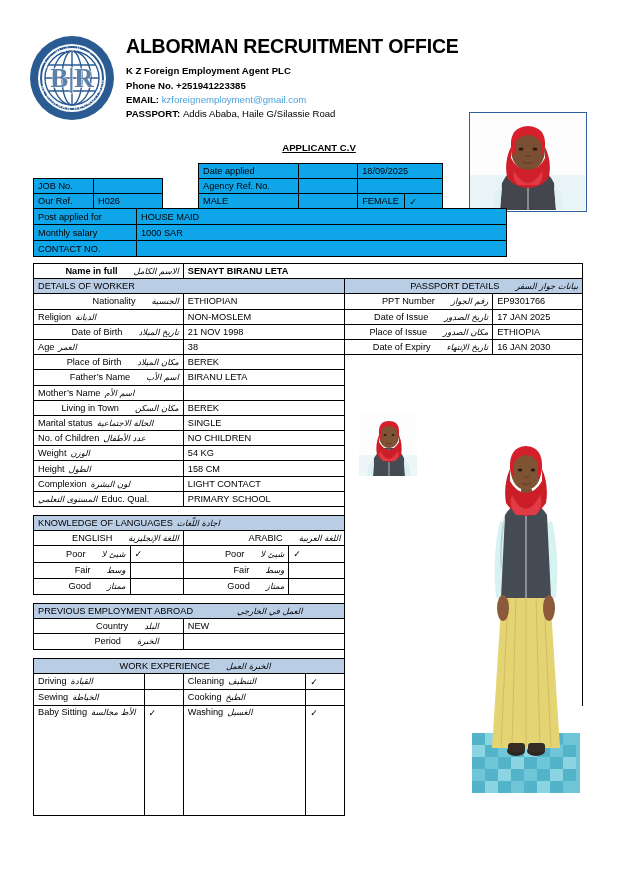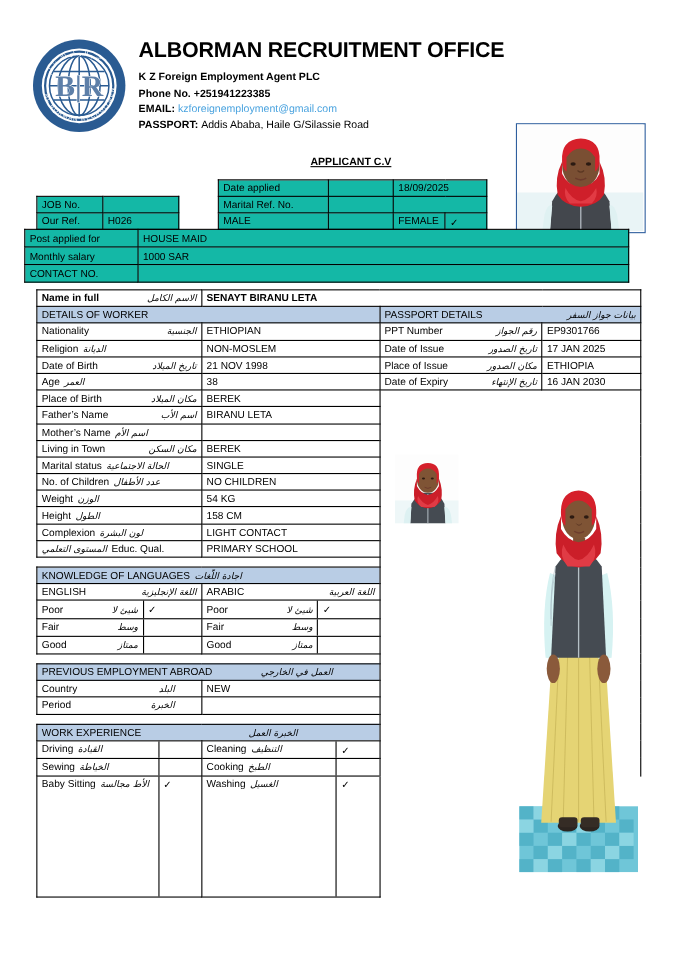--- a/index.html
+++ b/index.html
@@ -71,42 +71,42 @@
   }
 
   
   table { border-collapse: collapse; }
   .t td, .t th {
     border: 1px solid #000;
     font-size: 9.2px;
     padding: 1px 4px;
     vertical-align: middle;
     height: 14px;
-    background: #14b8a6;
+    background: #0ea5e9;
   }
 
   .tbl-ref {
     position: absolute;
     left: 33px; top: 178px;
     width: 130px;
   }
   .tbl-ref td { height: 15px; }
   .tbl-ref td.k { width: 60px; }
 
   .tbl-date {
     position: absolute;
     left: 198px; top: 163px;
     width: 245px;
   }
   .tbl-date td { height: 15px; }
 
   .tbl-post {
     position: absolute;
-    left: 22px; top: 208px;
-    width: 550px;
+    left: 33px; top: 208px;
+    width: 474px;
   }
   .tbl-post td { height: 16px; }
   .tbl-post td.k { width: 103px; }
 
   
   .main-grid {
     position: absolute;
     left: 33px; top: 263px;
     width: 550px;
   }
@@ -122,21 +122,21 @@
     background: #b9cde5 !important;
     font-size: 9.2px;
   }
   .ar {
     font-family: "DejaVu Sans", sans-serif;
     font-size: 8.4px;
     direction: rtl;
     unicode-bidi: embed;
     font-style: italic;
   }
-  .lblrow { display: flex; align-items: baseline; justify-content: space-between; gap: 0; }
+  .lblrow { display: flex; align-items: baseline; justify-content: flex-end; gap: 16px; }
   .lblrow .en { white-space: nowrap; }
   .lblrow.tight { justify-content: flex-start; gap: 4px; align-items: flex-end; }
   .bold { font-weight: bold; }
   .ck { text-align: left; font-size: 9.5px; }
   .c-l1 { width: 150px; }
   .c-l2 { width: 162px; }
   .c-r1 { width: 148px; }
   .c-r2 { width: 90px; }
 
   .spacer td { border: none !important; height: 9px !important; background: transparent !important; }
@@ -254,21 +254,21 @@
   </table>
 
 <table class="t tbl-date">
   <tbody>
       <tr>
     <td style="width:100px">Date applied</td>
     <td style="width:60px"></td>
     <td class="ck" colspan="2">18/09/2025</td>
   </tr>
   <tr>
-    <td>Marital Ref. No.</td>
+    <td>Agency Ref. No.</td>
     <td></td>
     <td class="ck" colspan="2"></td>
   </tr>
   <tr>
     <td>MALE</td>
     <td class="ck"></td>
     <td style="width:47px">FEMALE</td>
     <td class="ck" style="width:38px">✓</td>
   </tr>
 </tbody>

